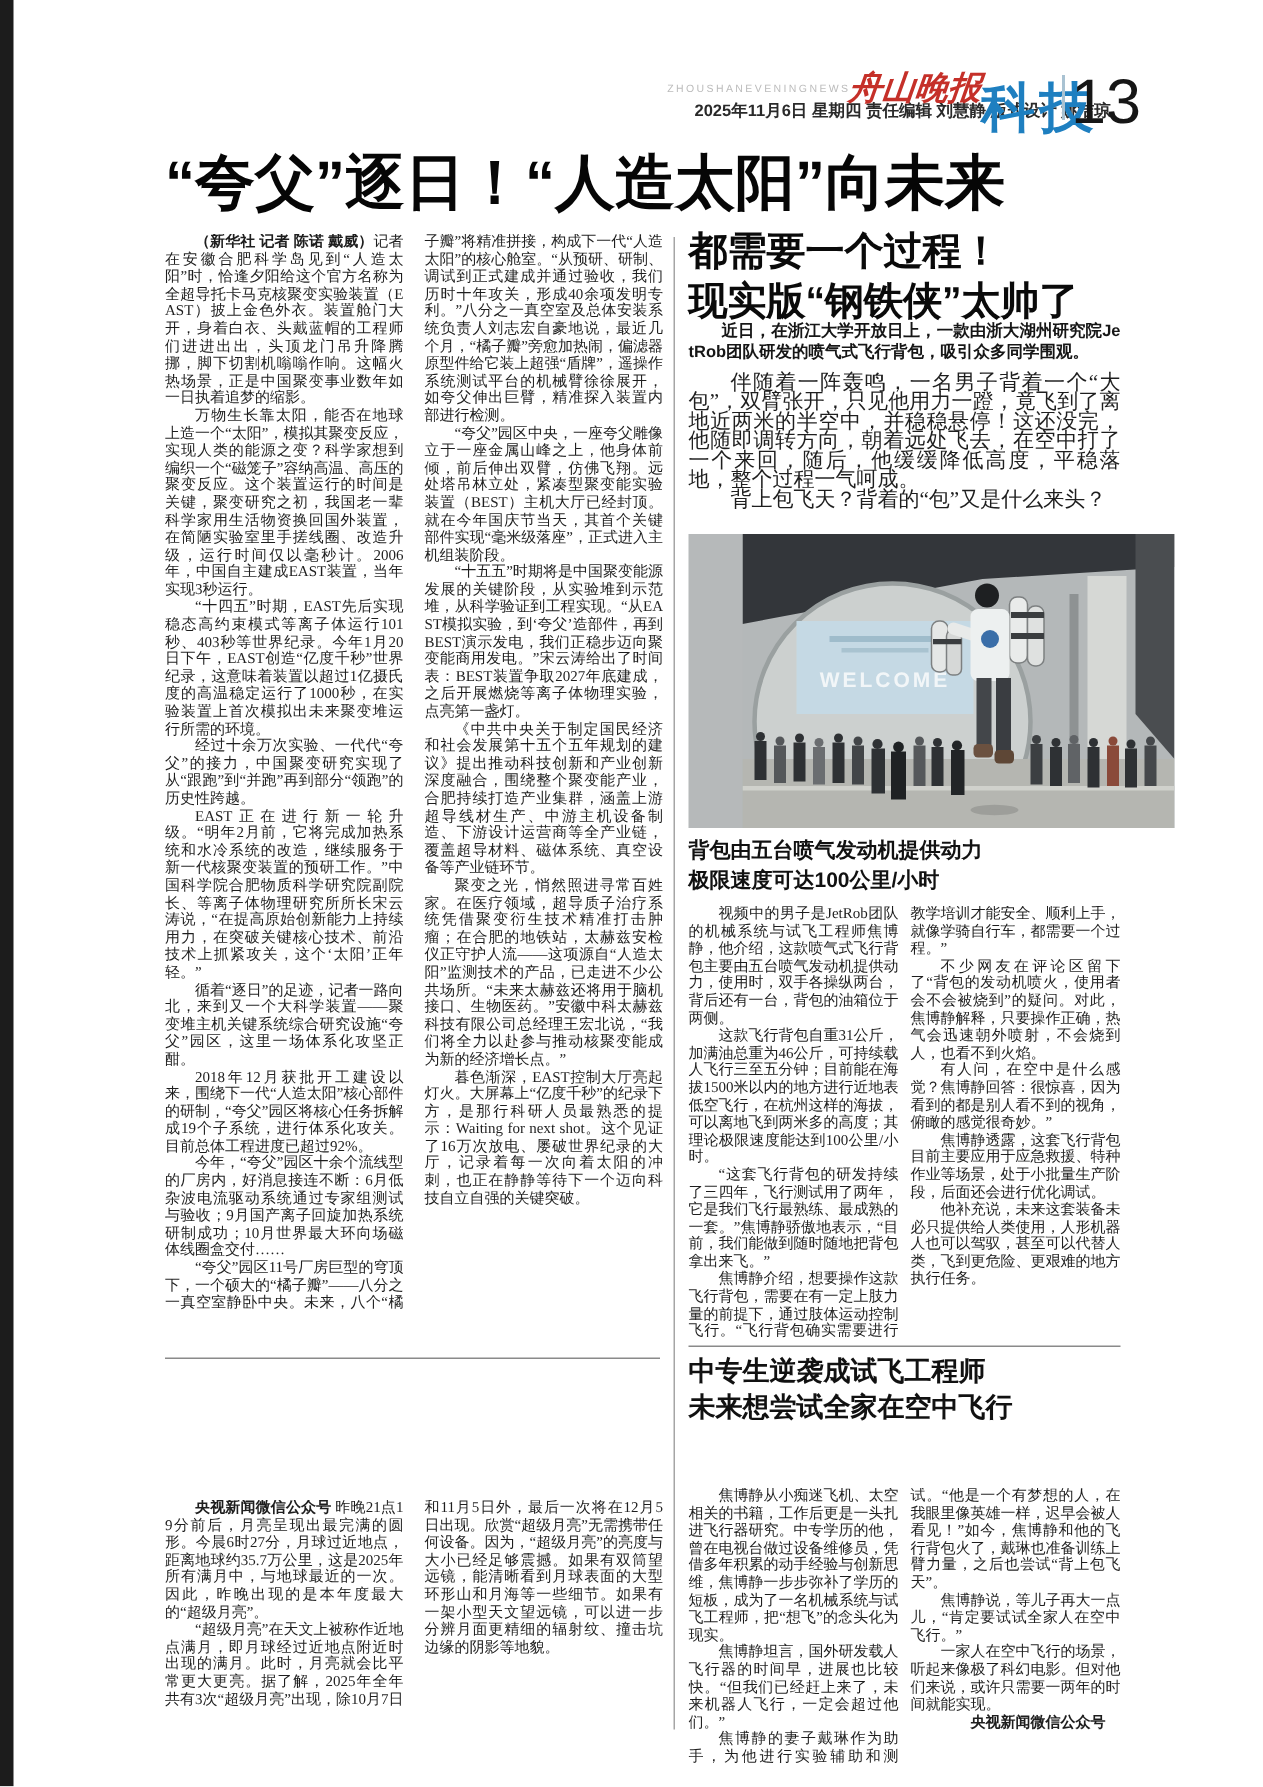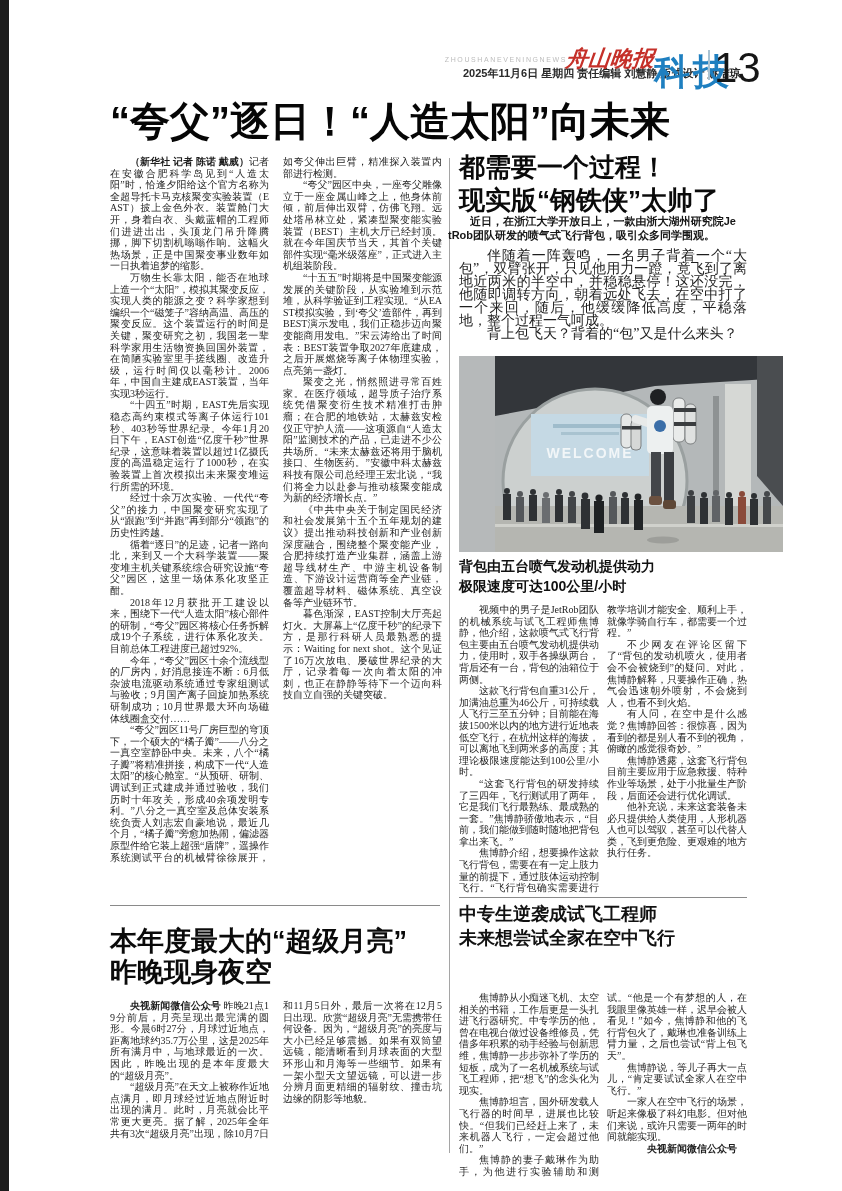--- a/index.html
+++ b/index.html
@@ -34,21 +34,21 @@
   .body-text p{margin:0;text-indent:2em;text-align:justify;word-break:break-all;}
   .body-text p b{font-family:"Liberation Sans","DejaVu Sans",sans-serif;}
   .main-text{left:110px;top:156px;width:332px;height:722px;font-size:10px;line-height:11.6px;
              column-count:2;column-gap:14px;column-fill:auto;overflow:hidden;}
   .moon-text{left:110px;top:1000px;width:332px;height:142px;font-size:10px;line-height:11.6px;
              column-count:2;column-gap:14px;column-fill:auto;overflow:hidden;}
   .jp-text{left:459px;top:604px;width:288px;height:292px;font-size:10px;line-height:11.6px;
              column-count:2;column-gap:8px;column-fill:auto;overflow:hidden;}
   .jp-subtext{left:459px;top:992px;width:288px;height:196px;font-size:10px;line-height:11.6px;
              column-count:2;column-gap:8px;column-fill:auto;overflow:hidden;}
-  .jp-intro{left:448px;top:215px;width:288px;font-size:11px;line-height:13.5px;font-weight:bold;
+  .jp-intro{left:459px;top:215px;width:288px;font-size:11px;line-height:13.5px;font-weight:bold;
             font-family:"Liberation Sans","DejaVu Sans",sans-serif;color:#161616;}
   .jp-intro p{margin:0;text-indent:2em;text-align:justify;word-break:break-all;}
   .jp-lead{left:459px;top:249px;width:288px;font-size:14px;line-height:13px;color:#1e1e1e;}
   .jp-lead p{margin:0;text-indent:2em;text-align:justify;word-break:break-all;}
   .photo-caption{left:459px;top:556px;width:288px;font-family:"Liberation Sans","DejaVu Sans",sans-serif;
             font-size:14px;line-height:20px;font-weight:bold;color:#111;}
   .src-line{font-family:"Liberation Sans","DejaVu Sans",sans-serif;font-weight:bold;text-align:right !important;
             text-indent:0 !important;padding-right:10px;}
   
   .vrule{left:449px;top:158px;width:1px;height:995px;background:#a5a5a5;}
@@ -71,37 +71,34 @@
   <div class="abs hdr-divider"></div>
   <div class="abs page-num">13</div>
 
   <h1 class="abs main-headline" style="margin:0;">“夸父”逐日！“人造太阳”向未来</h1>
 
   <div class="abs main-text body-text">
     <p><b>（新华社 记者 陈诺 戴威）</b><span>记者在安徽合肥科学岛见到“人造太阳”时，恰逢夕阳给这个官方名称为全超导托卡马克核聚变实验装置（EAST）披上金色外衣。装置舱门大开，身着白衣、头戴蓝帽的工程师们进进出出，头顶龙门吊升降腾挪，脚下切割机嗡嗡作响。这幅火热场景，正是中国聚变事业数年如一日执着追梦的缩影。</span></p>
     <p>万物生长靠太阳，能否在地球上造一个“太阳”，模拟其聚变反应，实现人类的能源之变？科学家想到编织一个“磁笼子”容纳高温、高压的聚变反应。这个装置运行的时间是关键，聚变研究之初，我国老一辈科学家用生活物资换回国外装置，在简陋实验室里手搓线圈、改造升级，运行时间仅以毫秒计。2006年，中国自主建成EAST装置，当年实现3秒运行。</p>
     <p>“十四五”时期，EAST先后实现稳态高约束模式等离子体运行101秒、403秒等世界纪录。今年1月20日下午，EAST创造“亿度千秒”世界纪录，这意味着装置以超过1亿摄氏度的高温稳定运行了1000秒，在实验装置上首次模拟出未来聚变堆运行所需的环境。</p>
     <p>经过十余万次实验、一代代“夸父”的接力，中国聚变研究实现了从“跟跑”到“并跑”再到部分“领跑”的历史性跨越。</p>
+    <p>EAST正在进行新一轮升级。“明年2月前，它将完成加热系统和水冷系统的改造，继续服务于新一代核聚变装置的预研工作。”中国科学院合肥物质科学研究院副院长、等离子体物理研究所所长宋云涛说，“在提高原始创新能力上持续用力，在突破关键核心技术、前沿技术上抓紧攻关，这个‘太阳’正年轻。”</p>
     <p>循着“逐日”的足迹，记者一路向北，来到又一个大科学装置——聚变堆主机关键系统综合研究设施“夸父”园区，这里一场体系化攻坚正酣。</p>
     <p>2018年12月获批开工建设以来，围绕下一代“人造太阳”核心部件的研制，“夸父”园区将核心任务拆解成19个子系统，进行体系化攻关。目前总体工程进度已超过92%。</p>
     <p>今年，“夸父”园区十余个流线型的厂房内，好消息接连不断：6月低杂波电流驱动系统通过专家组测试与验收；9月国产离子回旋加热系统研制成功；10月世界最大环向场磁体线圈盒交付……</p>
     <p>“夸父”园区11号厂房巨型的穹顶下，一个硕大的“橘子瓣”——八分之一真空室静卧中央。未来，八个“橘子瓣”将精准拼接，构成下一代“人造太阳”的核心舱室。“从预研、研制、调试到正式建成并通过验收，我们历时十年攻关，形成40余项发明专利。”八分之一真空室及总体安装系统负责人刘志宏自豪地说，最近几个月，“橘子瓣”旁愈加热闹，偏滤器原型件给它装上超强“盾牌”，遥操作系统测试平台的机械臂徐徐展开，如夸父伸出巨臂，精准探入装置内部进行检测。</p>
     <p>“夸父”园区中央，一座夸父雕像立于一座金属山峰之上，他身体前倾，前后伸出双臂，仿佛飞翔。远处塔吊林立处，紧凑型聚变能实验装置（BEST）主机大厅已经封顶。就在今年国庆节当天，其首个关键部件实现“毫米级落座”，正式进入主机组装阶段。</p>
     <p>“十五五”时期将是中国聚变能源发展的关键阶段，从实验堆到示范堆，从科学验证到工程实现。“从EAST模拟实验，到‘夸父’造部件，再到BEST演示发电，我们正稳步迈向聚变能商用发电。”宋云涛给出了时间表：BEST装置争取2027年底建成，之后开展燃烧等离子体物理实验，点亮第一盏灯。</p>
+    <p>《中共中央关于制定国民经济和社会发展第十五个五年规划的建议》提出推动科技创新和产业创新深度融合，围绕整个聚变能产业，合肥持续打造产业集群，涵盖上游超导线材生产、中游主机设备制造、下游设计运营商等全产业链，覆盖超导材料、磁体系统、真空设备等产业链环节。</p>
     <p>聚变之光，悄然照进寻常百姓家。在医疗领域，超导质子治疗系统凭借聚变衍生技术精准打击肿瘤；在合肥的地铁站，太赫兹安检仪正守护人流——这项源自“人造太阳”监测技术的产品，已走进不少公共场所。“未来太赫兹还将用于脑机接口、生物医药。”安徽中科太赫兹科技有限公司总经理王宏北说，“我们将全力以赴参与推动核聚变能成为新的经济增长点。”</p>
-    <p>《中共中央关于制定国民经济和社会发展第十五个五年规划的建议》提出推动科技创新和产业创新深度融合，围绕整个聚变能产业，合肥持续打造产业集群，涵盖上游超导线材生产、中游主机设备制造、下游设计运营商等全产业链，覆盖超导材料、磁体系统、真空设备等产业链环节。</p>
     <p>暮色渐深，EAST控制大厅亮起灯火。大屏幕上“亿度千秒”的纪录下方，是那行科研人员最熟悉的提示：Waiting for next shot。这个见证了16万次放电、屡破世界纪录的大厅，记录着每一次向着太阳的冲刺，也正在静静等待下一个迈向科技自立自强的关键突破。</p>
   </div>
 
   <div class="abs hrule-left"></div>
 
-  <h2 class="abs moon-headline" style="margin:0;">
-    <span>本年度最大的“超级月亮”</span><br>
-    <span>昨晚现身夜空</span>
-  </h2>
   <div class="abs moon-text body-text">
     <p><b>央视新闻微信公众号</b> <span>昨晚21点19分前后，月亮呈现出最完满的圆形。今晨6时27分，月球过近地点，距离地球约35.7万公里，这是2025年所有满月中，与地球最近的一次。因此，昨晚出现的是本年度最大的“超级月亮”。</span></p>
     <p>“超级月亮”在天文上被称作近地点满月，即月球经过近地点附近时出现的满月。此时，月亮就会比平常更大更亮。据了解，2025年全年共有3次“超级月亮”出现，除10月7日和11月5日外，最后一次将在12月5日出现。欣赏“超级月亮”无需携带任何设备。因为，“超级月亮”的亮度与大小已经足够震撼。如果有双筒望远镜，能清晰看到月球表面的大型环形山和月海等一些细节。如果有一架小型天文望远镜，可以进一步分辨月面更精细的辐射纹、撞击坑边缘的阴影等地貌。</p>
   </div>
 
   <div class="abs vrule"></div>
 
   <h2 class="abs jp-headline" style="margin:0;">
     <span>都需要一个过程！</span><br>
     <span>现实版“钢铁侠”太帅了</span>

